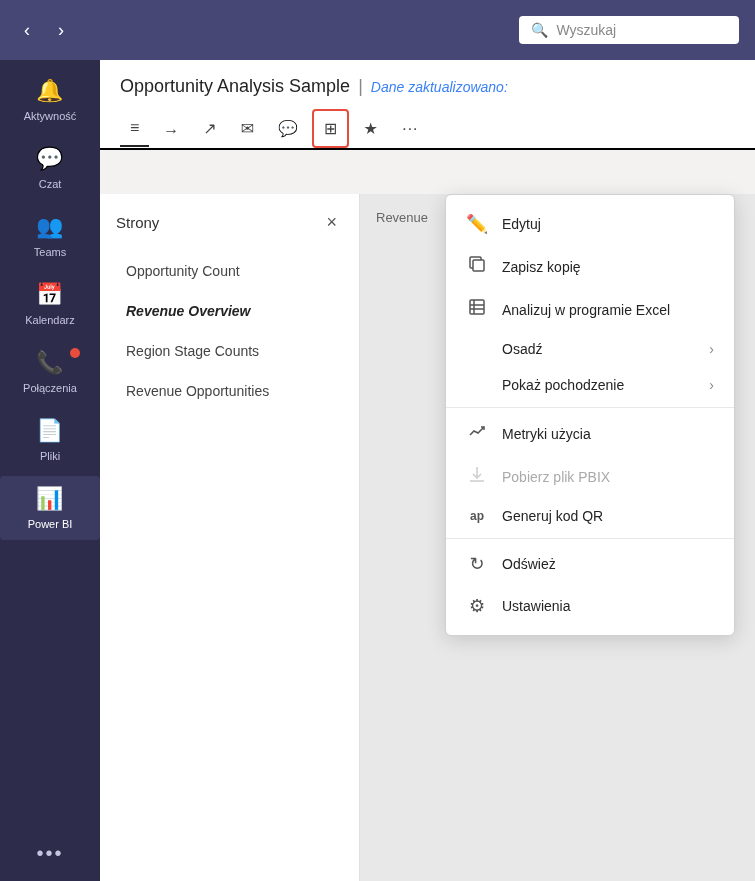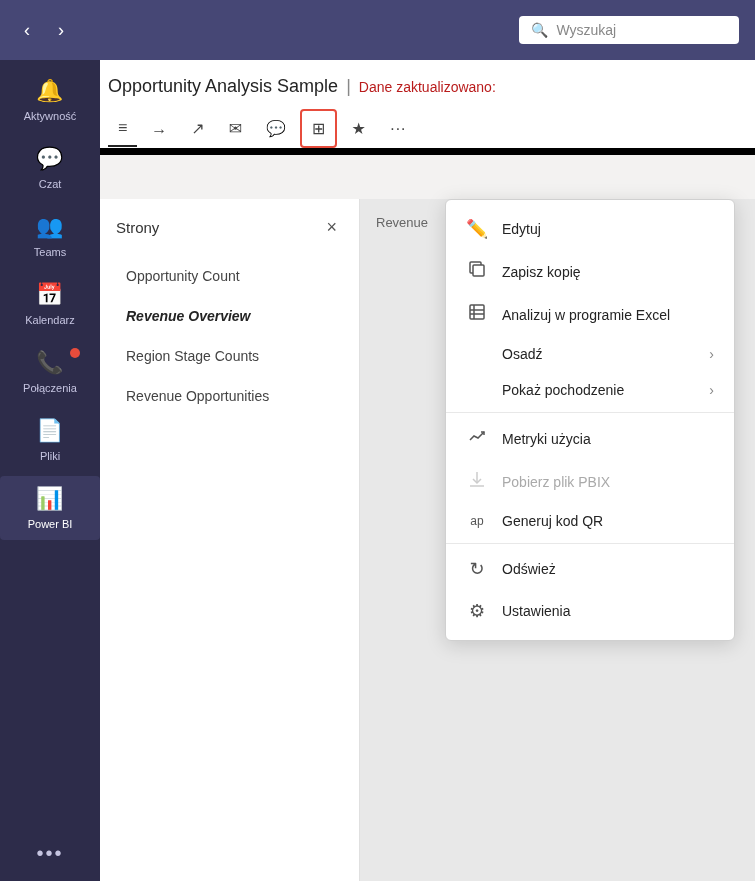--- a/index.html
+++ b/index.html
@@ -90,38 +90,39 @@
     .content-area {
       flex: 1;
       background: #f3f2f1;
       display: flex;
       flex-direction: column;
     }
 
     
     .report-header {
       background: white;
-      padding: 16px 20px 0 8px;
-      border-bottom: 7px solid #000000;
+      padding: 16px 20px 0 20px;
+      border-bottom: 2px solid #000000;
     }
     .report-title {
       font-size: 18px;
       color: #242424;
       margin-bottom: 12px;
       display: flex;
       align-items: center;
       gap: 8px;
     }
     .report-title .separator {
       color: #888;
       font-weight: 300;
     }
     .report-title .subtitle {
-      color: #b91c1c;
+      color: #3b82f6;
       font-size: 14px;
+      font-style: italic;
     }
 
     
     .toolbar {
       display: flex;
       align-items: center;
       gap: 4px;
       padding-bottom: 0;
     }
     .toolbar-btn {
@@ -371,21 +372,21 @@
               <svg width="18" height="18" viewBox="0 0 18 18" fill="none" stroke="#ccc" stroke-width="1.5">
                 <line x1="9" y1="2" x2="9" y2="12"></line>
                 <polyline points="5,9 9,13 13,9"></polyline>
                 <line x1="2" y1="16" x2="16" y2="16"></line>
               </svg>
             </span>
             <span>Pobierz plik PBIX</span>
           </div>
 
           <div class="menu-item">
-            <span class="menu-icon" style="font-size:12px; font-weight:400; color:#555;">ap</span>
+            <span class="menu-icon" style="font-size:12px; font-weight:700; color:#555;">ap</span>
             <span>Generuj kod QR</span>
           </div>
 
           <div class="menu-divider"></div>
 
           <div class="menu-item">
             <span class="menu-icon">↻</span>
             <span>Odśwież</span>
           </div>
 

